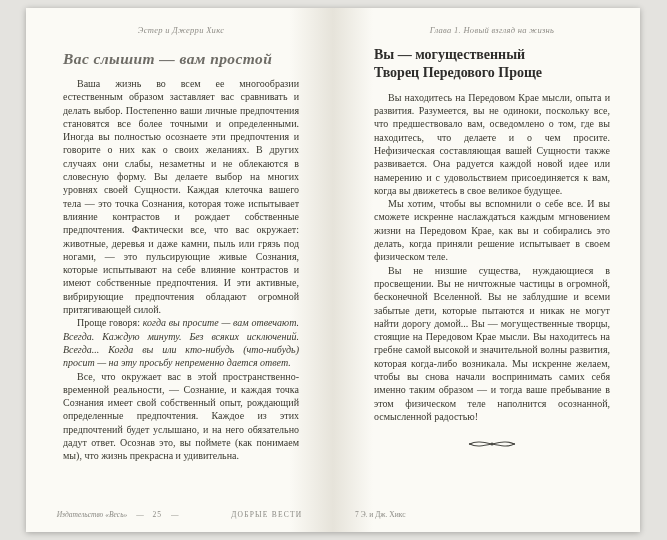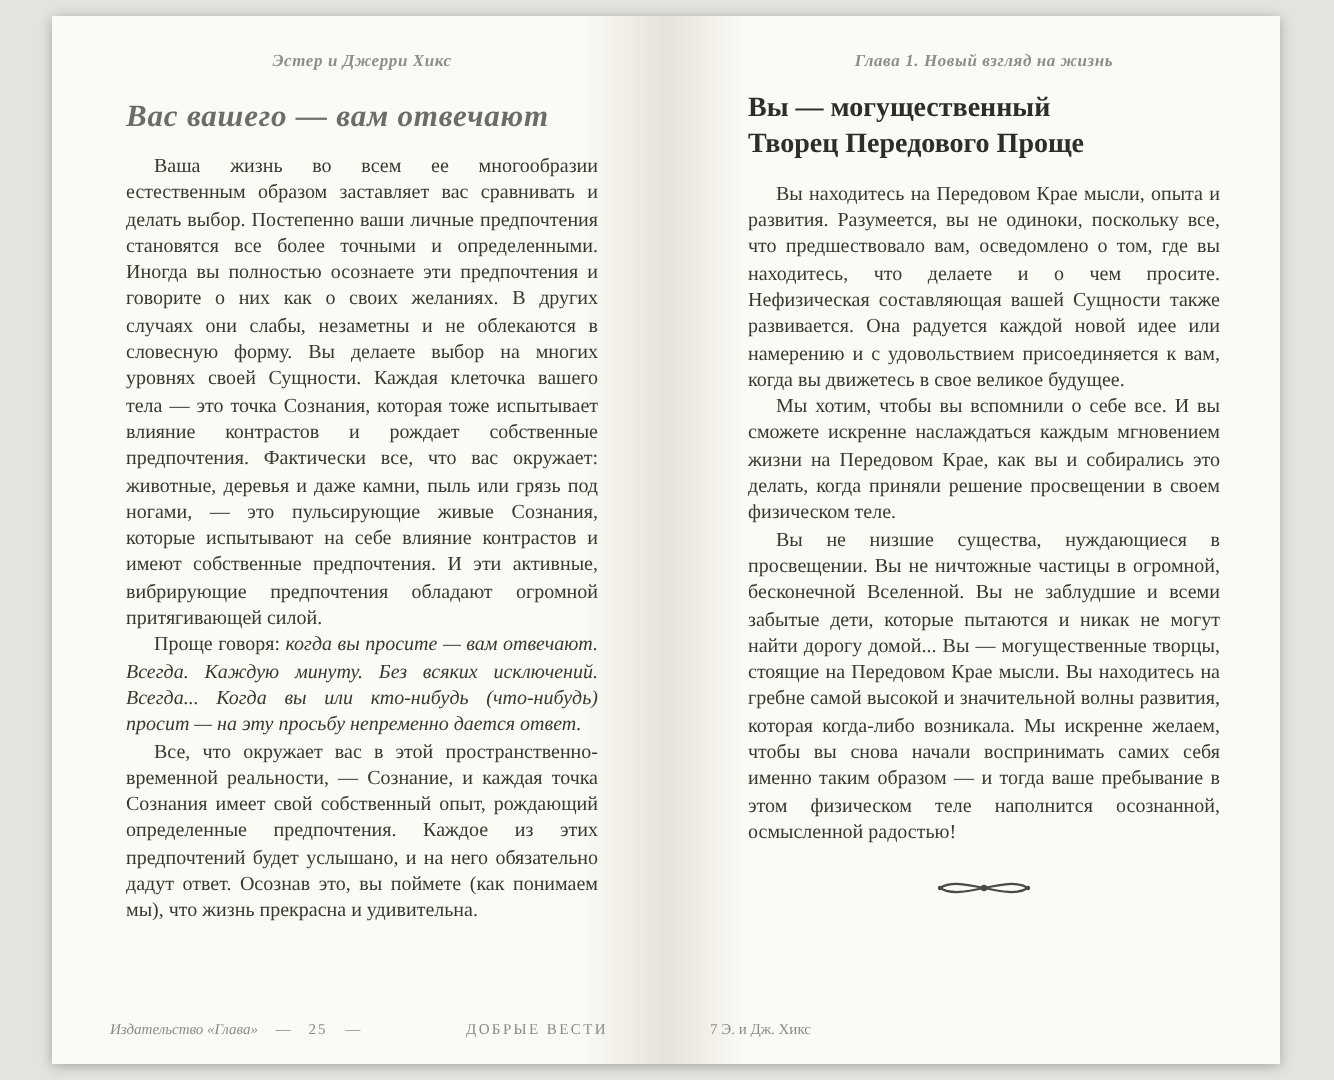--- a/index.html
+++ b/index.html
@@ -30,21 +30,20 @@
     background: linear-gradient(to right, #e6e3da 0%, #fbfaf5 13%, #fbfaf5 100%);
     padding: 17px 30px 0 41px;
   }
   .running-head {
     text-align: center;
     font-style: italic;
     font-size: 8.5px;
     letter-spacing: 0.3px;
     color: #8f8d87;
     white-space: nowrap;
-    font-weight: bold;
   }
   .script-heading {
     margin-top: 15px;
     margin-bottom: 9px;
     font-style: italic;
     font-weight: bold;
     font-size: 15.5px;
     letter-spacing: 0.4px;
     color: #6e6c66;
     white-space: nowrap;
@@ -91,45 +90,45 @@
   }
 </style>
 </head>
 <body>
 
 <div class="spread">
 
   <div class="page left">
     <div class="running-head">Эстер и Джерри Хикс</div>
 
-    <h2 class="script-heading">Вас вашего — вам отвечают</h2>
+    <h2 class="script-heading">Вас слышит — вам простой</h2>
 
     <div class="body-text">
       <p>Ваша жизнь во всем ее многообразии естественным образом заставляет вас сравнивать и делать выбор. Постепенно ваши личные предпочтения становятся все более точными и определенными. Иногда вы полностью осознаете эти предпочтения и говорите о них как о своих желаниях. В других случаях они слабы, незаметны и не облекаются в словесную форму. Вы делаете выбор на многих уровнях своей Сущности. Каждая клеточка вашего тела — это точка Сознания, которая тоже испытывает влияние контрастов и рождает собственные предпочтения. Фактически все, что вас окружает: животные, деревья и даже камни, пыль или грязь под ногами, — это пульсирующие живые Сознания, которые испытывают на себе влияние контрастов и имеют собственные предпочтения. И эти активные, вибрирующие предпочтения обладают огромной притягивающей силой.</p>
       <p><span>Проще говоря:</span> <em>когда вы просите — вам отвечают. Всегда. Каждую минуту. Без всяких исключений. Всегда... Когда вы или кто-нибудь (что-нибудь) просит — на эту просьбу непременно дается ответ.</em></p>
       <p>Все, что окружает вас в этой пространственно-временной реальности, — Сознание, и каждая точка Сознания имеет свой собственный опыт, рождающий определенные предпочтения. Каждое из этих предпочтений будет услышано, и на него обязательно дадут ответ. Осознав это, вы поймете (как понимаем мы), что жизнь прекрасна и удивительна.</p>
     </div>
 
     <div class="footer-center">
-      <span class="pubname">Издательство «Глава»</span>
+      <span class="pubname">Издательство «Весь»</span>
       <span class="sep">—</span>
       <span class="pagenum">25</span>
       <span class="sep">—</span>
       <span class="series">ДОБРЫЕ ВЕСТИ</span>
     </div>
   </div>
 
   <div class="page right">
     <div class="running-head">Глава 1. Новый взгляд на жизнь</div>
 
     <h2 class="chapter-heading">Вы — могущественный Творец Передового Проще</h2>
 
     <div class="body-text">
       <p>Вы находитесь на Передовом Крае мысли, опыта и развития. Разумеется, вы не одиноки, поскольку все, что предшествовало вам, осведомлено о том, где вы находитесь, что делаете и о чем просите. Нефизическая составляющая вашей Сущности также развивается. Она радуется каждой новой идее или намерению и с удовольствием присоединяется к вам, когда вы движетесь в свое великое будущее.</p>
-      <p>Мы хотим, чтобы вы вспомнили о себе все. И вы сможете искренне наслаждаться каждым мгновением жизни на Передовом Крае, как вы и собирались это делать, когда приняли решение просвещении в своем физическом теле.</p>
+      <p>Мы хотим, чтобы вы вспомнили о себе все. И вы сможете искренне наслаждаться каждым мгновением жизни на Передовом Крае, как вы и собирались это делать, когда приняли решение испытывает в своем физическом теле.</p>
       <p>Вы не низшие существа, нуждающиеся в просвещении. Вы не ничтожные частицы в огромной, бесконечной Вселенной. Вы не заблудшие и всеми забытые дети, которые пытаются и никак не могут найти дорогу домой... Вы — могущественные творцы, стоящие на Передовом Крае мысли. Вы находитесь на гребне самой высокой и значительной волны развития, которая когда-либо возникала. Мы искренне желаем, чтобы вы снова начали воспринимать самих себя именно таким образом — и тогда ваше пребывание в этом физическом теле наполнится осознанной, осмысленной радостью!</p>
     </div>
 
     <div class="ornament-wrap">
       <svg width="50" height="14" viewBox="0 0 50 14" aria-hidden="true">
         <path d="M3,7 C14,0 36,14 47,7" stroke="#4a4a45" fill="none" stroke-width="1.1" stroke-linecap="round"></path>
         <path d="M3,7 C14,14 36,0 47,7" stroke="#4a4a45" fill="none" stroke-width="1.1" stroke-linecap="round"></path>
         <circle cx="25" cy="7" r="1.6" fill="#4a4a45"></circle>
         <circle cx="3" cy="7" r="1.1" fill="#4a4a45"></circle>
         <circle cx="47" cy="7" r="1.1" fill="#4a4a45"></circle>

